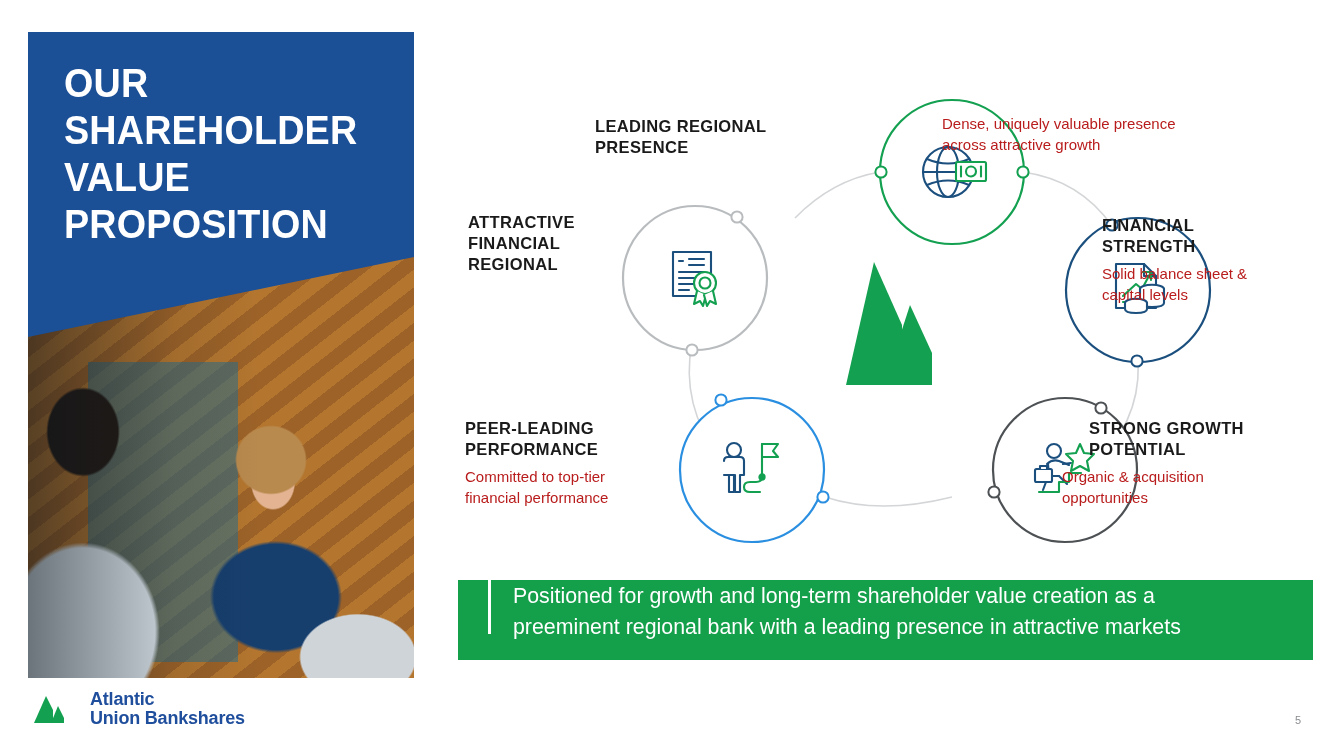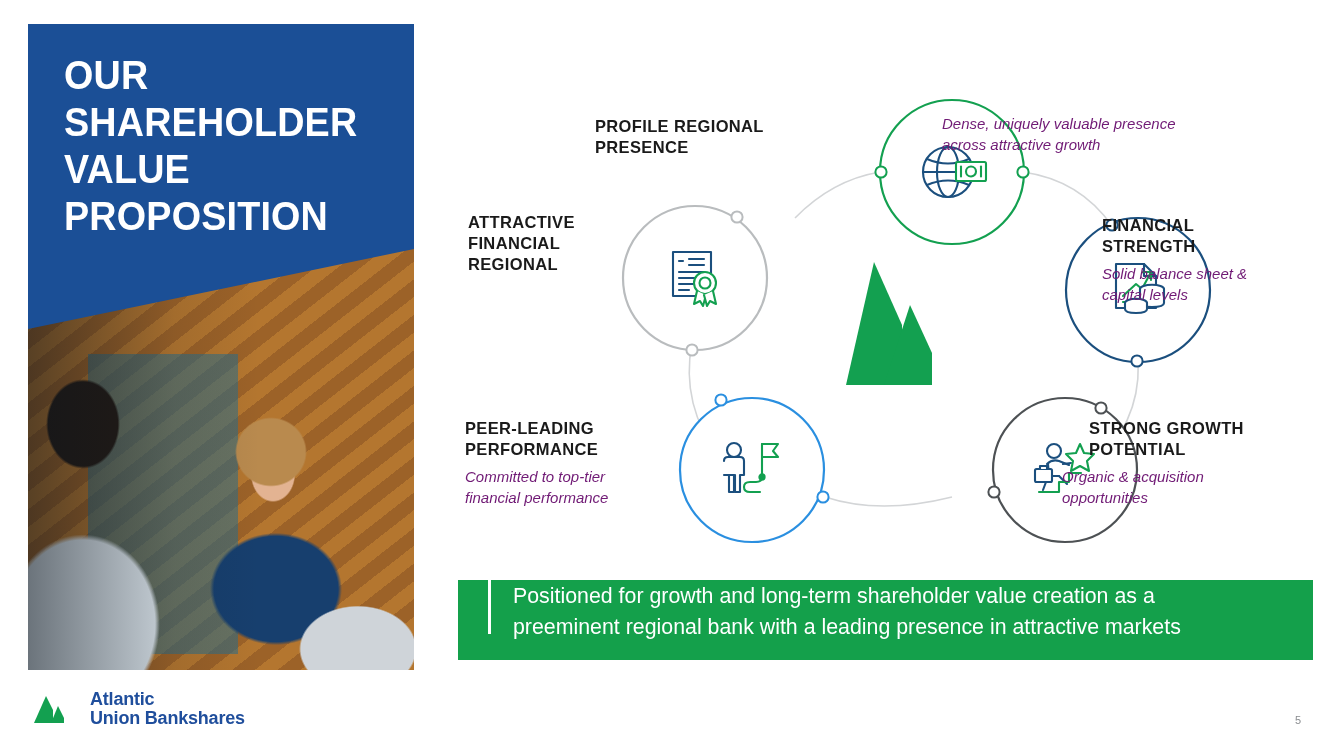--- a/index.html
+++ b/index.html
@@ -13,21 +13,21 @@
     position: relative;
     overflow: hidden;
     font-family: "Liberation Sans", sans-serif;
     -webkit-font-smoothing: antialiased;
   }
 
   
   #left-panel {
     position: absolute;
     left: 28px;
-    top: 24px;
+    top: 32px;
     width: 386px;
     height: 646px;
     overflow: hidden;
     background: #0369a1;
   }
 
   
   #photo {
     position: absolute;
     left: 0;
@@ -112,22 +112,21 @@
     font-weight: 700;
     font-size: 16.5px;
     line-height: 21px;
     letter-spacing: 0.35px;
     color: #1a1a1a;
   }
   .lbl-desc {
     position: absolute;
     font-size: 15px;
     line-height: 21px;
-    color: #701a75;
-    font-style: italic;
+    color: #b91c1c;
   }
 
   
   #lbl-leading-title   { left: 155px; top: 56px;  width: 215px; }
   #lbl-leading-desc    { left: 502px; top: 53px;  width: 260px; }
 
   #lbl-financial-title { left: 662px; top: 155px; width: 200px; }
   #lbl-financial-desc  { left: 662px; top: 203px; width: 200px; }
 
   #lbl-attractive-title{ left: 28px;  top: 152px; width: 160px; }
@@ -325,21 +324,21 @@
       <g stroke="#13a050">
         <circle cx="10" cy="5" r="11" fill="#ffffff"></circle>
         <circle cx="10" cy="5" r="5.5"></circle>
         <path d="M2,13 L-1,26 L5,23 L8,28 L11,17" fill="#ffffff"></path>
         <path d="M18,13 L21,26 L15,23 L12,28 L9,17" fill="#ffffff"></path>
       </g>
     </g>
   </svg>
 
   <div class="lbl-title" id="lbl-leading-title">
-    <div>PROFILE REGIONAL</div>
+    <div>LEADING REGIONAL</div>
     <div>PRESENCE</div>
   </div>
   <div class="lbl-desc" id="lbl-leading-desc">
     <div>Dense, uniquely valuable presence</div>
     <div>across attractive growth</div>
   </div>
 
   <div class="lbl-title" id="lbl-financial-title">
     <div>FINANCIAL</div>
     <div>STRENGTH</div>

